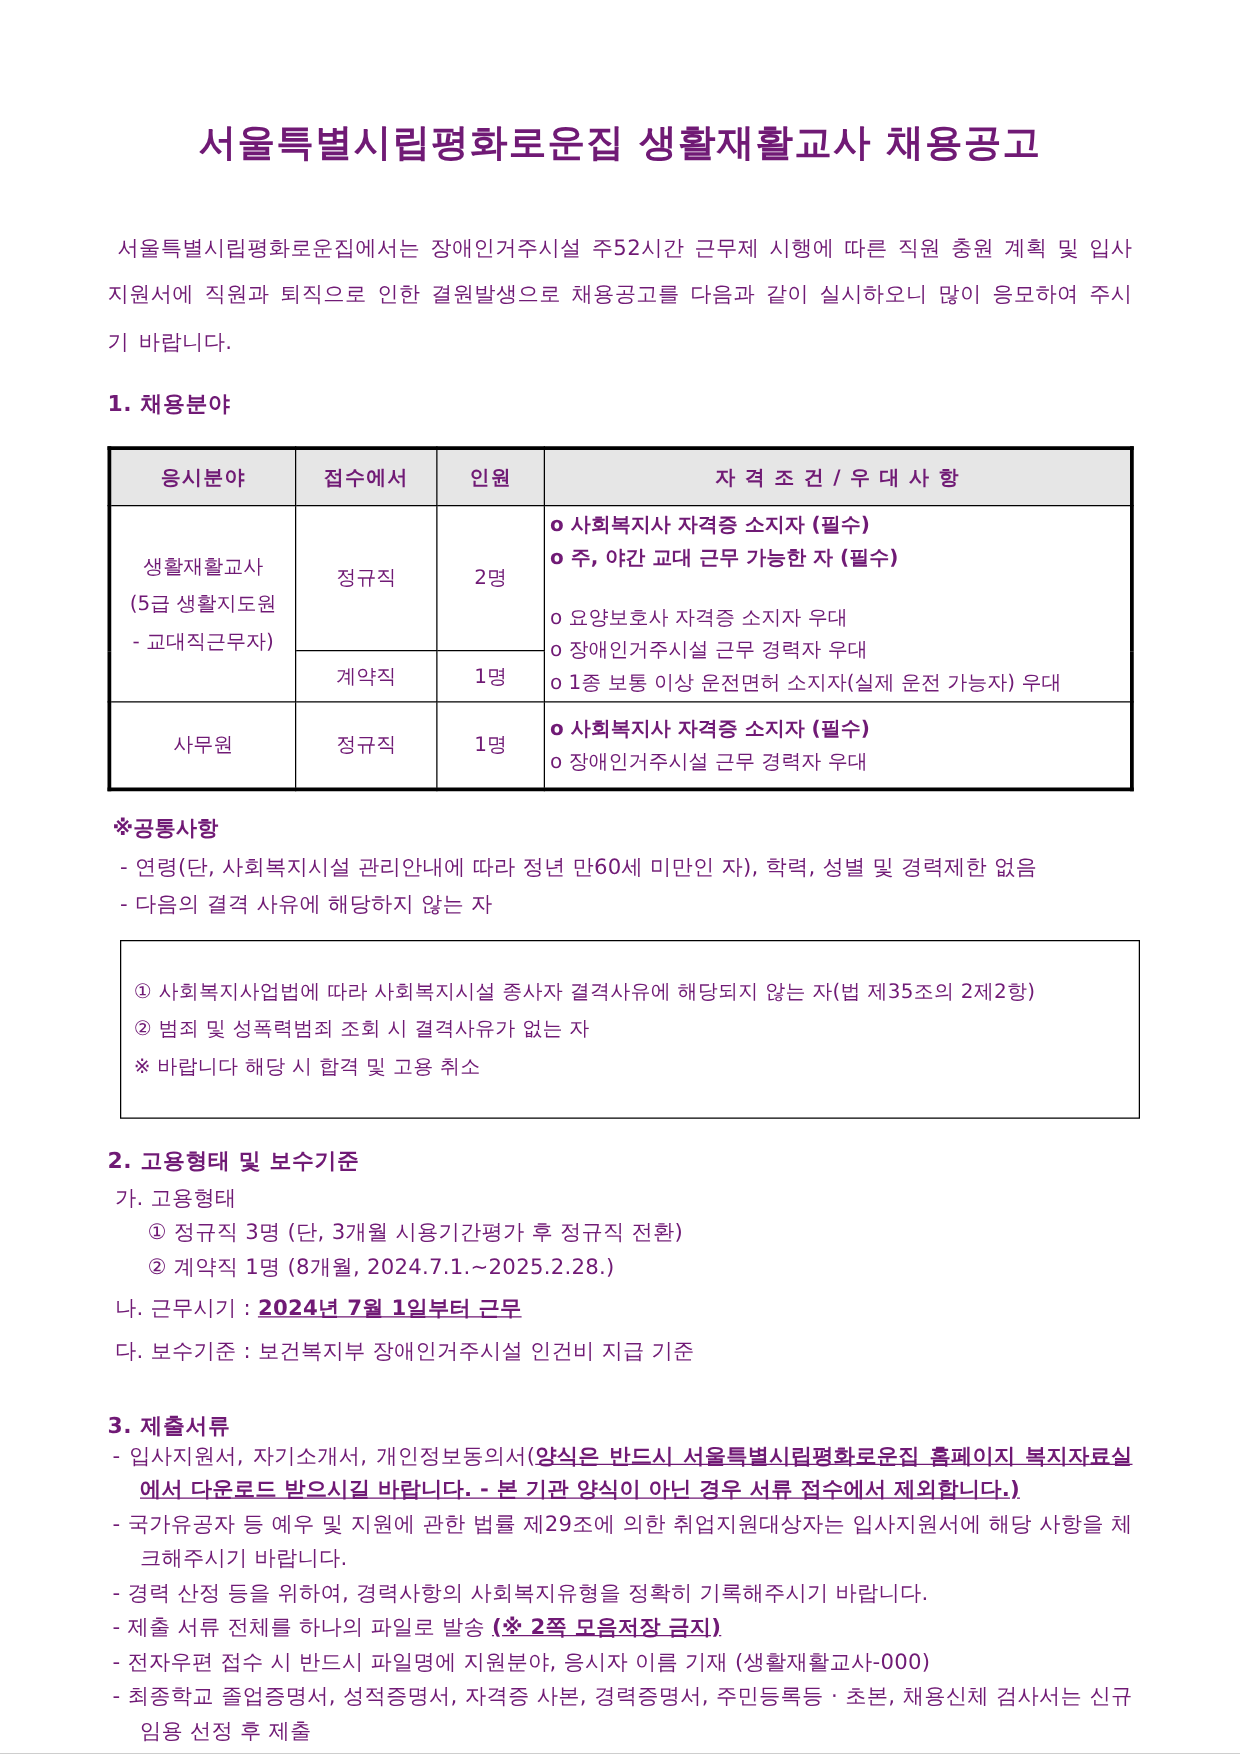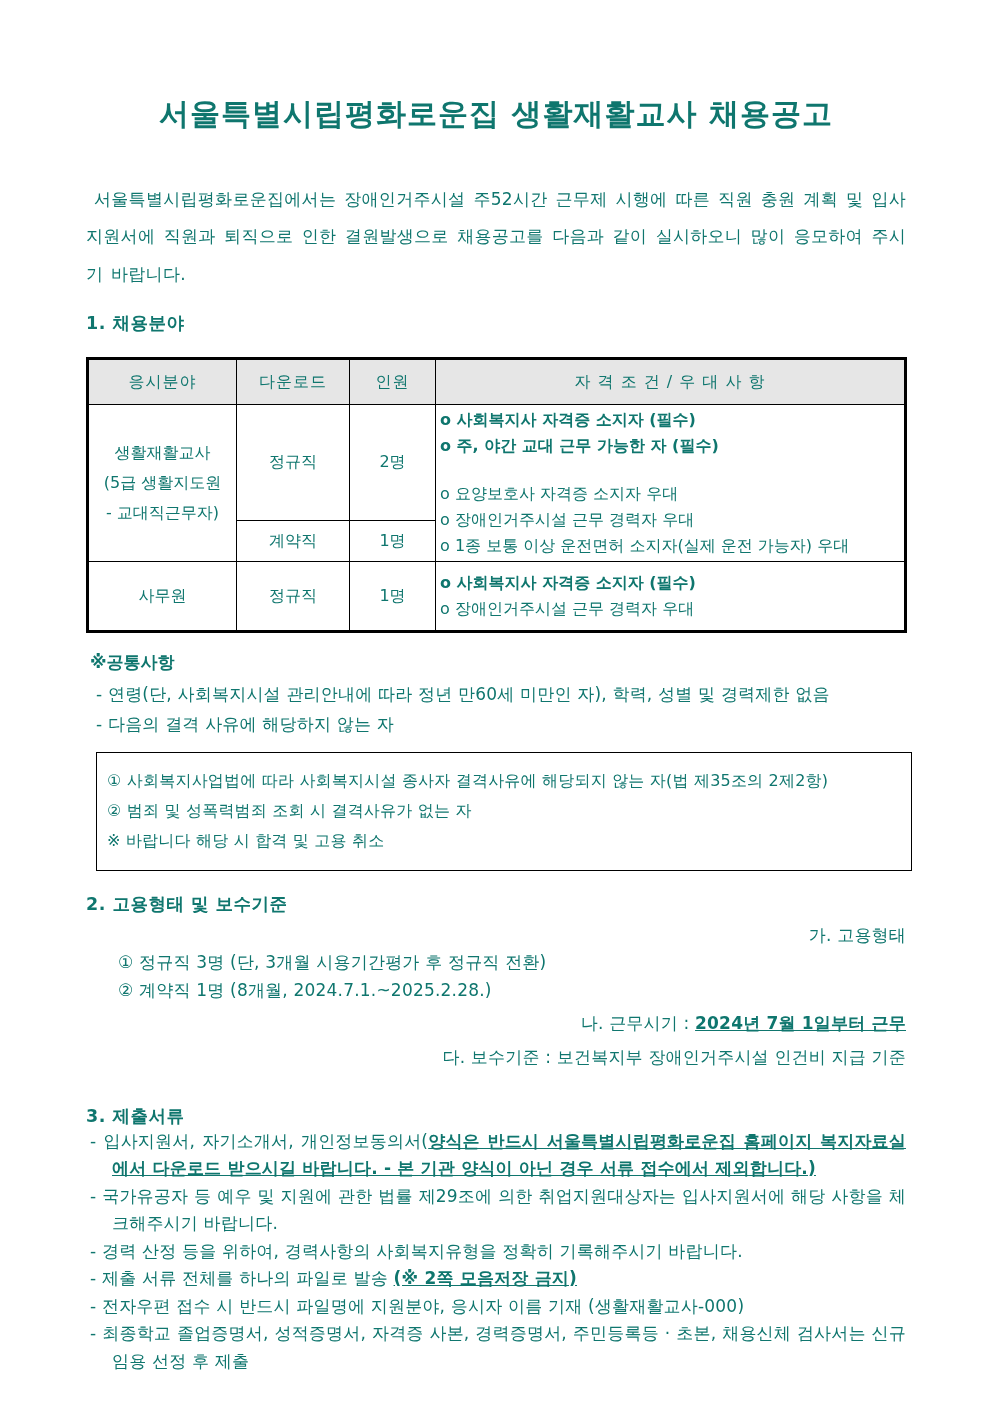--- a/index.html
+++ b/index.html
@@ -1,17 +1,17 @@
 <!DOCTYPE html>
 <html><head>
 <meta charset="utf-8">
 <style>
   html,body { margin:0; padding:0; background:#888; }
   .page {
-    width: 992px; height: 1403px; background:#ffffff; color:#0f766e;
+    width: 992px; height: 1403px; background:#ffffff; color:#701a75;
     font-family: "DejaVu Sans", "Liberation Sans", sans-serif;
     box-sizing: border-box; padding: 94px 86px 0 86px;
     position: relative; overflow: hidden; margin: 0 auto;
   }
   .doc-title {
     font-size: 30px; font-weight: bold; text-align: center;
     letter-spacing: 1px; margin: 0 0 46px 0; white-space: nowrap;
   }
   .intro {
     font-size: 17px; line-height: 2.2; text-align: justify;
@@ -21,45 +21,45 @@
   .sec-heading { font-size: 17.5px; font-weight: bold; margin: 0; letter-spacing: 0.5px; }
   .sec1-heading { margin-top: 10px; }
 
   table.recruit {
     border-collapse: collapse; margin-top: 22px;
     width: 818px; table-layout: fixed;
     border: 3px solid #000; font-size: 16px;
   }
   table.recruit th, table.recruit td { border: 1px solid #000; padding: 2px 4px; }
   table.recruit th {
-    background: #e6e6e6; font-weight: normal; height: 40px;
+    background: #e6e6e6; font-weight: bold; height: 40px;
     text-align: center; letter-spacing: 1px;
   }
   td.c { text-align: center; vertical-align: middle; line-height: 1.9; }
   td.qual { vertical-align: middle; padding: 6px 8px; }
   .qual-line { line-height: 26px; }
   .qual-line.bold { font-weight: bold; }
   .qual-gap { height: 22px; }
   tr.r1 { height: 102px; }
   tr.r2 { height: 36px; }
   tr.r3 { height: 70px; }
 
   .common { margin-top: 18px; font-size: 17px; }
   .common-heading { font-weight: bold; font-size: 17px; margin: 0 0 6px 4px; }
   .common-item { line-height: 1.75; margin-left: 10px; letter-spacing: 0.2px; }
 
   .disq-box {
     border: 1px solid #000; margin: 12px 0 0 10px; width: 816px;
-    box-sizing: border-box; padding: 13px 10px; font-size: 16px;
+    box-sizing: border-box; padding: 25px 10px; font-size: 16px;
   }
   .disq-line { line-height: 1.9; letter-spacing: 0.2px; }
 
   .sec2 { margin-top: 21px; }
   .sec2 .row { font-size: 17px; line-height: 1.62; letter-spacing: 0.2px; }
-  .sub-label { margin-left: 6px; margin-top: 6px; text-align: right; }
+  .sub-label { margin-left: 6px; margin-top: 6px; }
   .circ-item { margin-left: 32px; }
   .emph { font-weight: bold; text-decoration: underline; }
 
   .sec3 { margin-top: 32px; }
   .doc-item {
     font-size: 17px; line-height: 1.62; letter-spacing: 0.2px;
     margin-left: 4px; padding-left: 22px; text-indent: -22px;
     text-align: justify;
   }
   .doc-item.sp { padding-left: 26px; text-indent: -22px; margin-left: 0; }
@@ -78,21 +78,21 @@
   <table class="recruit">
     <colgroup>
       <col style="width:149px">
         <col style="width:113px">
         <col style="width:86px">
         <col style="width:470px">
     </colgroup>
     <thead>
       <tr>
         <th>응시분야</th>
-        <th>다운로드</th>
+        <th>접수에서</th>
         <th>인원</th>
         <th>자 격 조 건 / 우 대 사 항</th>
       </tr>
     </thead>
     <tbody>
       <tr class="r1">
         <td class="c" rowspan="2">
           <div>생활재활교사</div>
           <div>(5급 생활지도원</div>
           <div>- 교대직근무자)</div>

